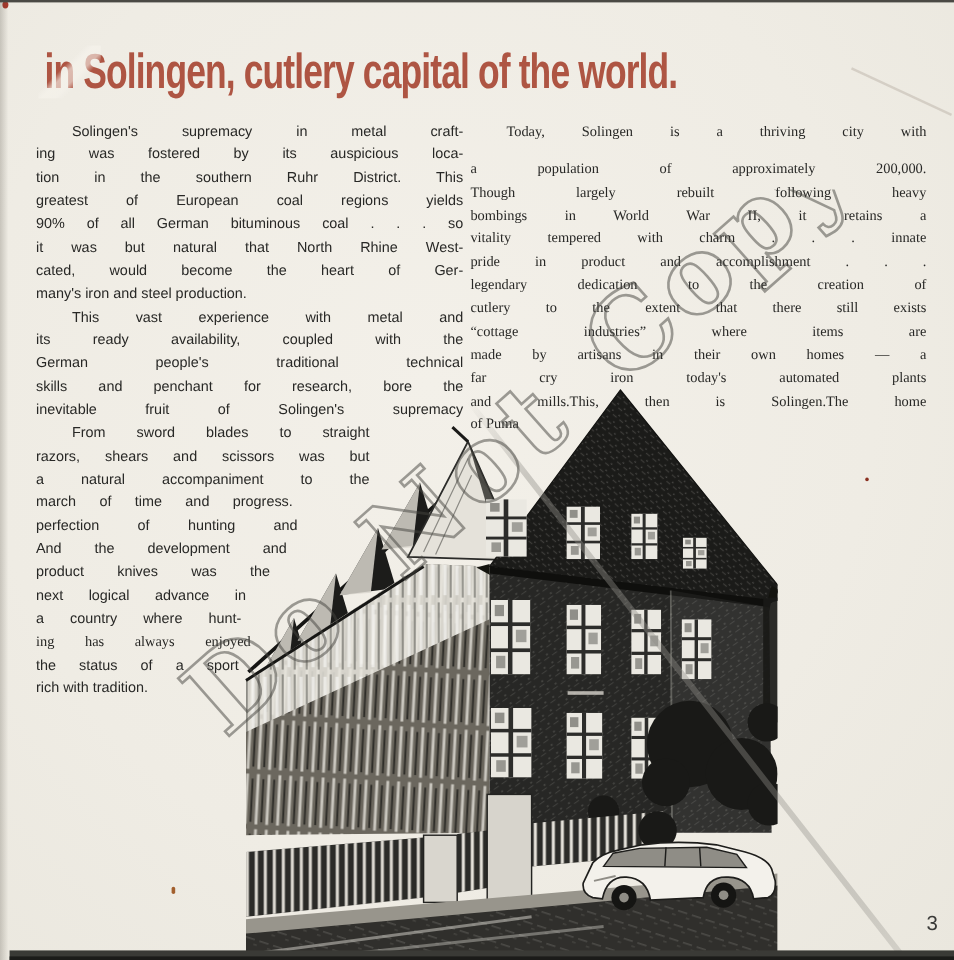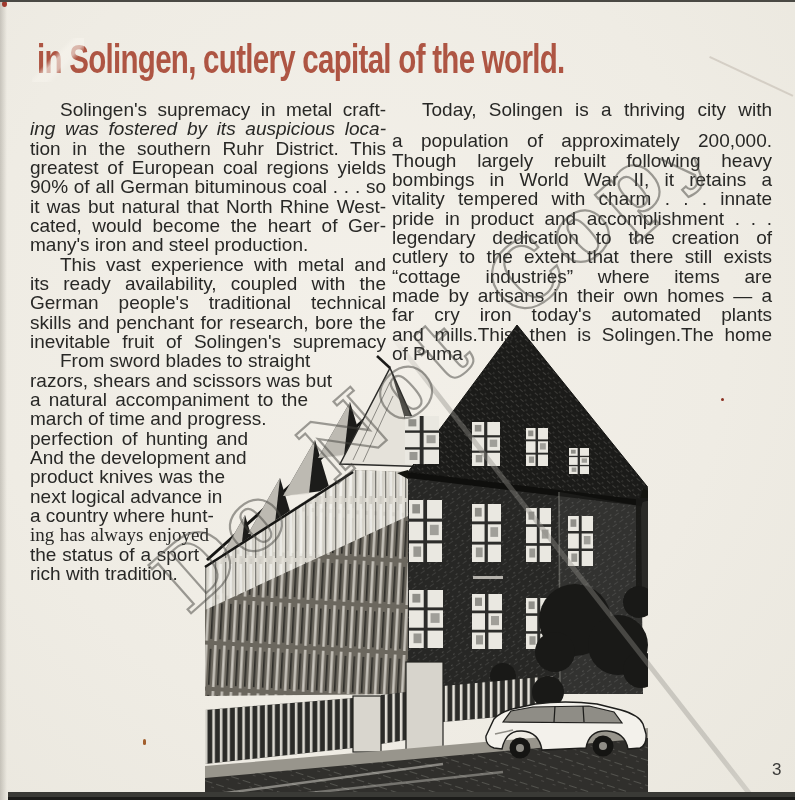--- a/index.html
+++ b/index.html
@@ -4,23 +4,23 @@
 <style>
   html,body{margin:0;padding:0;background:#777;}
   .page{position:relative;width:795px;height:800px;overflow:hidden;
         background:radial-gradient(ellipse at 45% 40%, #f3f0e9 0%, #efece4 60%, #eae7de 100%);
         font-family:"Liberation Sans", sans-serif;color:#282826;}
   
   .title{position:absolute;left:37px;top:36px;margin:0;font-size:41px;font-weight:bold;
          letter-spacing:-1px;white-space:nowrap;transform:scaleX(.72);transform-origin:left top;
          z-index:6;}
   
-  .col{position:absolute;top:100px;font-size:19px;line-height:19.33px;z-index:5;}
+  .col{position:absolute;top:100px;font-size:12px;line-height:19.33px;z-index:5;}
   .col-left{left:30px;width:356px;}
-  .col-right{left:392px;width:380px;}
+  .col-right{left:392px;width:380px;font-family:Liberation Serif, serif;}
   .tl{text-align:justify;text-align-last:justify;height:19.33px;overflow:visible;white-space:nowrap;
       text-justify:inter-word;}
   .tl.last{text-align-last:left;}
   
   .photo{position:absolute;left:203px;top:320px;z-index:2;}
   
   .wm{position:absolute;left:100px;top:158px;z-index:50;pointer-events:none;}
   
   .streak-main{position:absolute;left:392px;top:332px;width:660px;height:5px;z-index:40;
       background:linear-gradient(90deg,rgba(145,143,137,0),rgba(145,143,137,.42) 12%,rgba(145,143,137,.38) 80%,rgba(145,143,137,.15));
@@ -44,21 +44,21 @@
 </style>
 </head>
 <body>
 
 <div class="page">
 
   <h1 class="title" style="color: rgb(174, 85, 67);">in Solingen, cutlery capital of the world.</h1>
 
   <div class="col col-left">
       <div class="tl" style="width: 356px; text-indent: 30px;">Solingen's supremacy in metal craft-</div>
-      <div class="tl" style="width: 356px; font-style: italic;">ing was fostered by its auspicious loca-</div>
+      <div class="tl" style="width: 356px;">ing was fostered by its auspicious loca-</div>
       <div class="tl" style="width: 356px;">tion in the southern Ruhr District. This</div>
       <div class="tl" style="width: 356px;">greatest of European coal regions yields</div>
       <div class="tl" style="width: 356px;">90% of all German bituminous coal . . . so</div>
       <div class="tl" style="width: 356px;">it was but natural that North Rhine West-</div>
       <div class="tl" style="width: 356px;">cated, would become the heart of Ger-</div>
       <div class="tl last" style="width: 356px;">many's iron and steel production.</div>
       <div class="tl" style="width: 356px; text-indent: 30px;">This vast experience with metal and</div>
       <div class="tl" style="width: 356px;">its ready availability, coupled with the</div>
       <div class="tl" style="width: 356px;">German people's traditional technical</div>
       <div class="tl" style="width: 356px;">skills and penchant for research, bore the</div>

